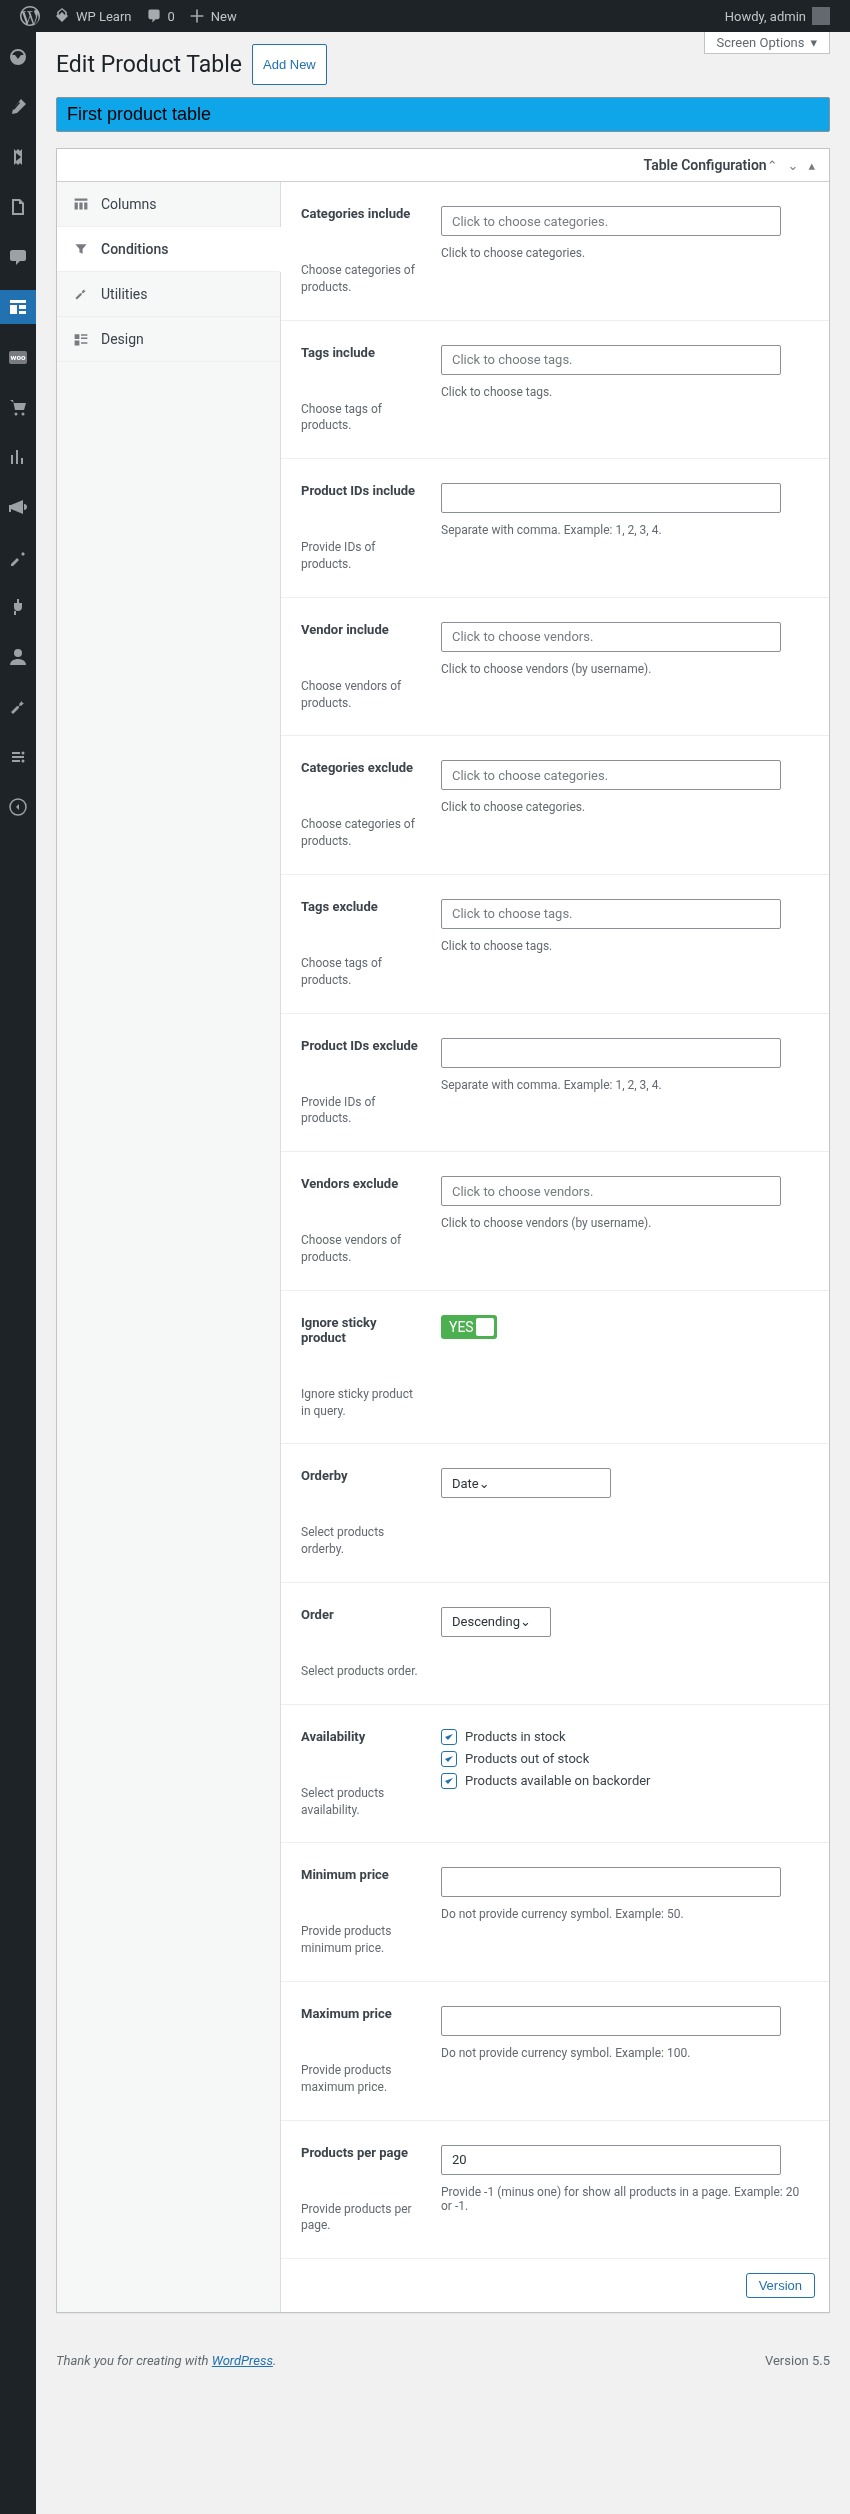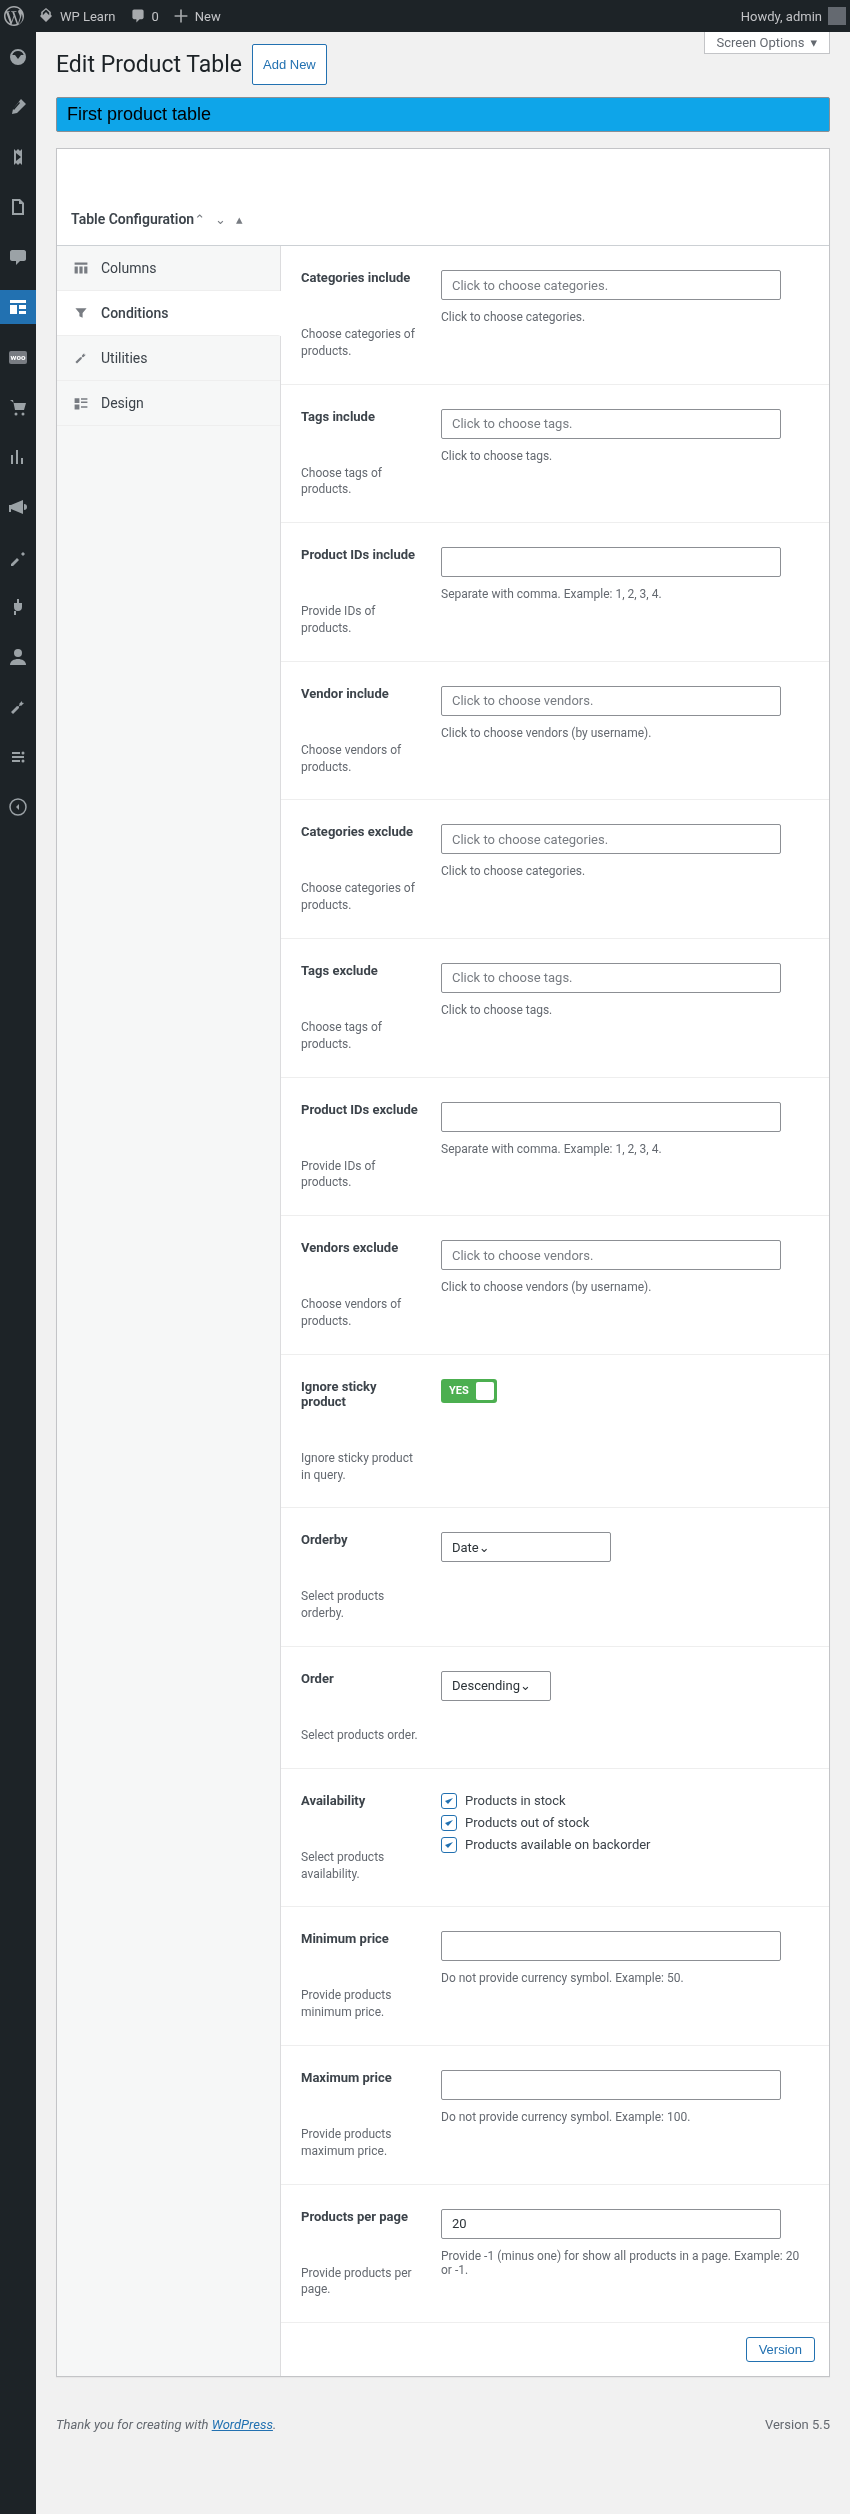--- a/index.html
+++ b/index.html
@@ -1,38 +1,38 @@
 <!DOCTYPE html>
 <html><head>
 <meta charset="utf-8">
 <style>
 * { box-sizing: border-box; margin: 0; padding: 0; }
 body { font-family: -apple-system, BlinkMacSystemFont, "Segoe UI", Roboto, sans-serif; background: #f1f1f1; font-size: 13px; color: #3c434a; }
 
-.adminbar { background: #1d2327; color: #c3c4c7; height: 32px; display: flex; padding: 0 4px; font-size: 13px; justify-content: space-between; }
+.adminbar { background: #1d2327; color: #c3c4c7; height: 32px; display: flex; padding: 0 20px; font-size: 13px; justify-content: space-between; }
 .adminbar-left, .adminbar-right { display: flex; align-items: center; gap: 14px; }
 .adminbar-item { display: flex; align-items: center; gap: 6px; cursor: pointer; }
 .adminbar svg { fill: #a7aaad; }
 .avatar-box { width: 18px; height: 18px; background: #646970; }
 
 .page { display: flex; }
 .sidemenu { width: 36px; background: #1d2327; min-height: 2482px; display: flex; flex-direction: column; align-items: center; padding-top: 8px; gap: 16px; }
 .sidemenu-item { width: 36px; height: 34px; display: flex; align-items: center; justify-content: center; cursor: pointer; }
 .sidemenu-item svg { fill: rgba(240,246,252,.6); }
 .sidemenu-item.active { background: #2271b1; }
 .sidemenu-item.active svg { fill: #fff; }
 
 .content { flex: 1; padding: 0 20px 60px 20px; position: relative; }
 .screen-options { position: absolute; right: 20px; top: 0; background: #fff; border: 1px solid #c3c4c7; border-top: none; padding: 3px 12px; font-size: 13px; color: #646970; cursor: pointer; display:flex; align-items:center; gap:6px; }
 .page-title { font-size: 23px; font-weight: 400; padding: 12px 0 4px; color: #1d2327; display:flex; align-items:center; gap:10px; }
 .add-new { font-size: 13px; border: 1px solid #2271b1; color: #2271b1; background:#fff; padding: 12px 10px; border-radius: 2px; cursor:pointer; }
 .title-input { width: 100%; padding: 6px 10px; font-size: 18px; border: 1px solid #8c8f94; background: #0ea5e9; margin: 8px 0 16px; border-radius: 2px; }
 
 .postbox { background: #fff; border: 1px solid #c3c4c7; box-shadow: 0 1px 1px rgba(0,0,0,.04); margin-bottom: 20px; }
-.postbox-header { padding: 18px 14px; display:flex; justify-content: flex-start; align-items:center; border-bottom:1px solid #ccd0d4;margin-top:44px; }
+.postbox-header { padding: 8px 14px; display:flex; justify-content: flex-end; align-items:center; border-bottom:1px solid #ccd0d4; }
 .postbox-header h2 { font-size: 14px; font-weight: 600; }
 .postbox-arrows { display:flex; gap:10px; color:#787c82; }
 .postbox-body { display:flex; min-height: 600px; }
 
 .tabs { width: 224px; background: #f6f7f7; border-right: 1px solid #dcdcde; }
 .tab { padding: 14px 16px; display:flex; align-items:center; gap:12px; border-bottom: 1px solid #eee; cursor:pointer; font-size: 14px; color:#3c434a; }
 .tab.active { background: #fff; border-right: 3px solid transparent; margin-right:-1px; font-weight:500; }
 .tab svg { fill: #787c82; }
 
 .panel { flex: 1; }
@@ -41,21 +41,21 @@
 .field-label .lbl { font-size: 13px; font-weight: 700; color: #3c434a; margin-bottom: 8px; }
 .field-label .desc { font-size: 12px; color: #646970; line-height: 1.4; margin-top: 41px; }
 .field-control { flex: 1; padding-left: 20px; }
 .field-control .hint { font-size: 12px; color: #646970; margin-top: 10px; }
 .choose-box, .text-input, .select { width: 100%; max-width: 340px; border: 1px solid #8c8f94; padding: 6px 10px; font-size: 13px; background: #fff; border-radius: 2px; color:#787c82; min-height:30px; display:flex; align-items:center; }
 .select { color:#2c3338; max-width: 170px; cursor:pointer; }
 .select.sm { max-width: 110px; }
 .text-input { color:#2c3338; }
 
 .toggle { width: 56px; height: 24px; background: #4caf50; border-radius: 3px; display:flex; align-items:center; padding: 2px; position:relative; }
-.toggle-label { color:#fff; font-size:11px; font-weight:700; padding-left:6px; }
+.toggle-label { color:#fff; font-size:14px; font-weight:400; padding-left:6px; }
 .toggle-knob { width: 18px; height: 18px; background: #fff; border-radius: 2px; position:absolute; right:3px; }
 
 .check-row { display:flex; align-items:center; gap:8px; margin-bottom:6px; font-size:13px; }
 .check { width:16px; height:16px; border:1px solid #2271b1; border-radius:3px; display:flex; align-items:center; justify-content:center; background:#fff; }
 .check svg { fill:#2271b1; }
 
 .restore-wrap { padding: 14px; text-align:right; }
 .restore { border: 1px solid #2271b1; color: #2271b1; background:#fff; padding: 4px 12px; border-radius: 3px; cursor:pointer; font-size:13px; }
 
 .footer { display:flex; justify-content:space-between; padding: 20px 0; font-size: 13px; color:#646970; font-style: italic; }

